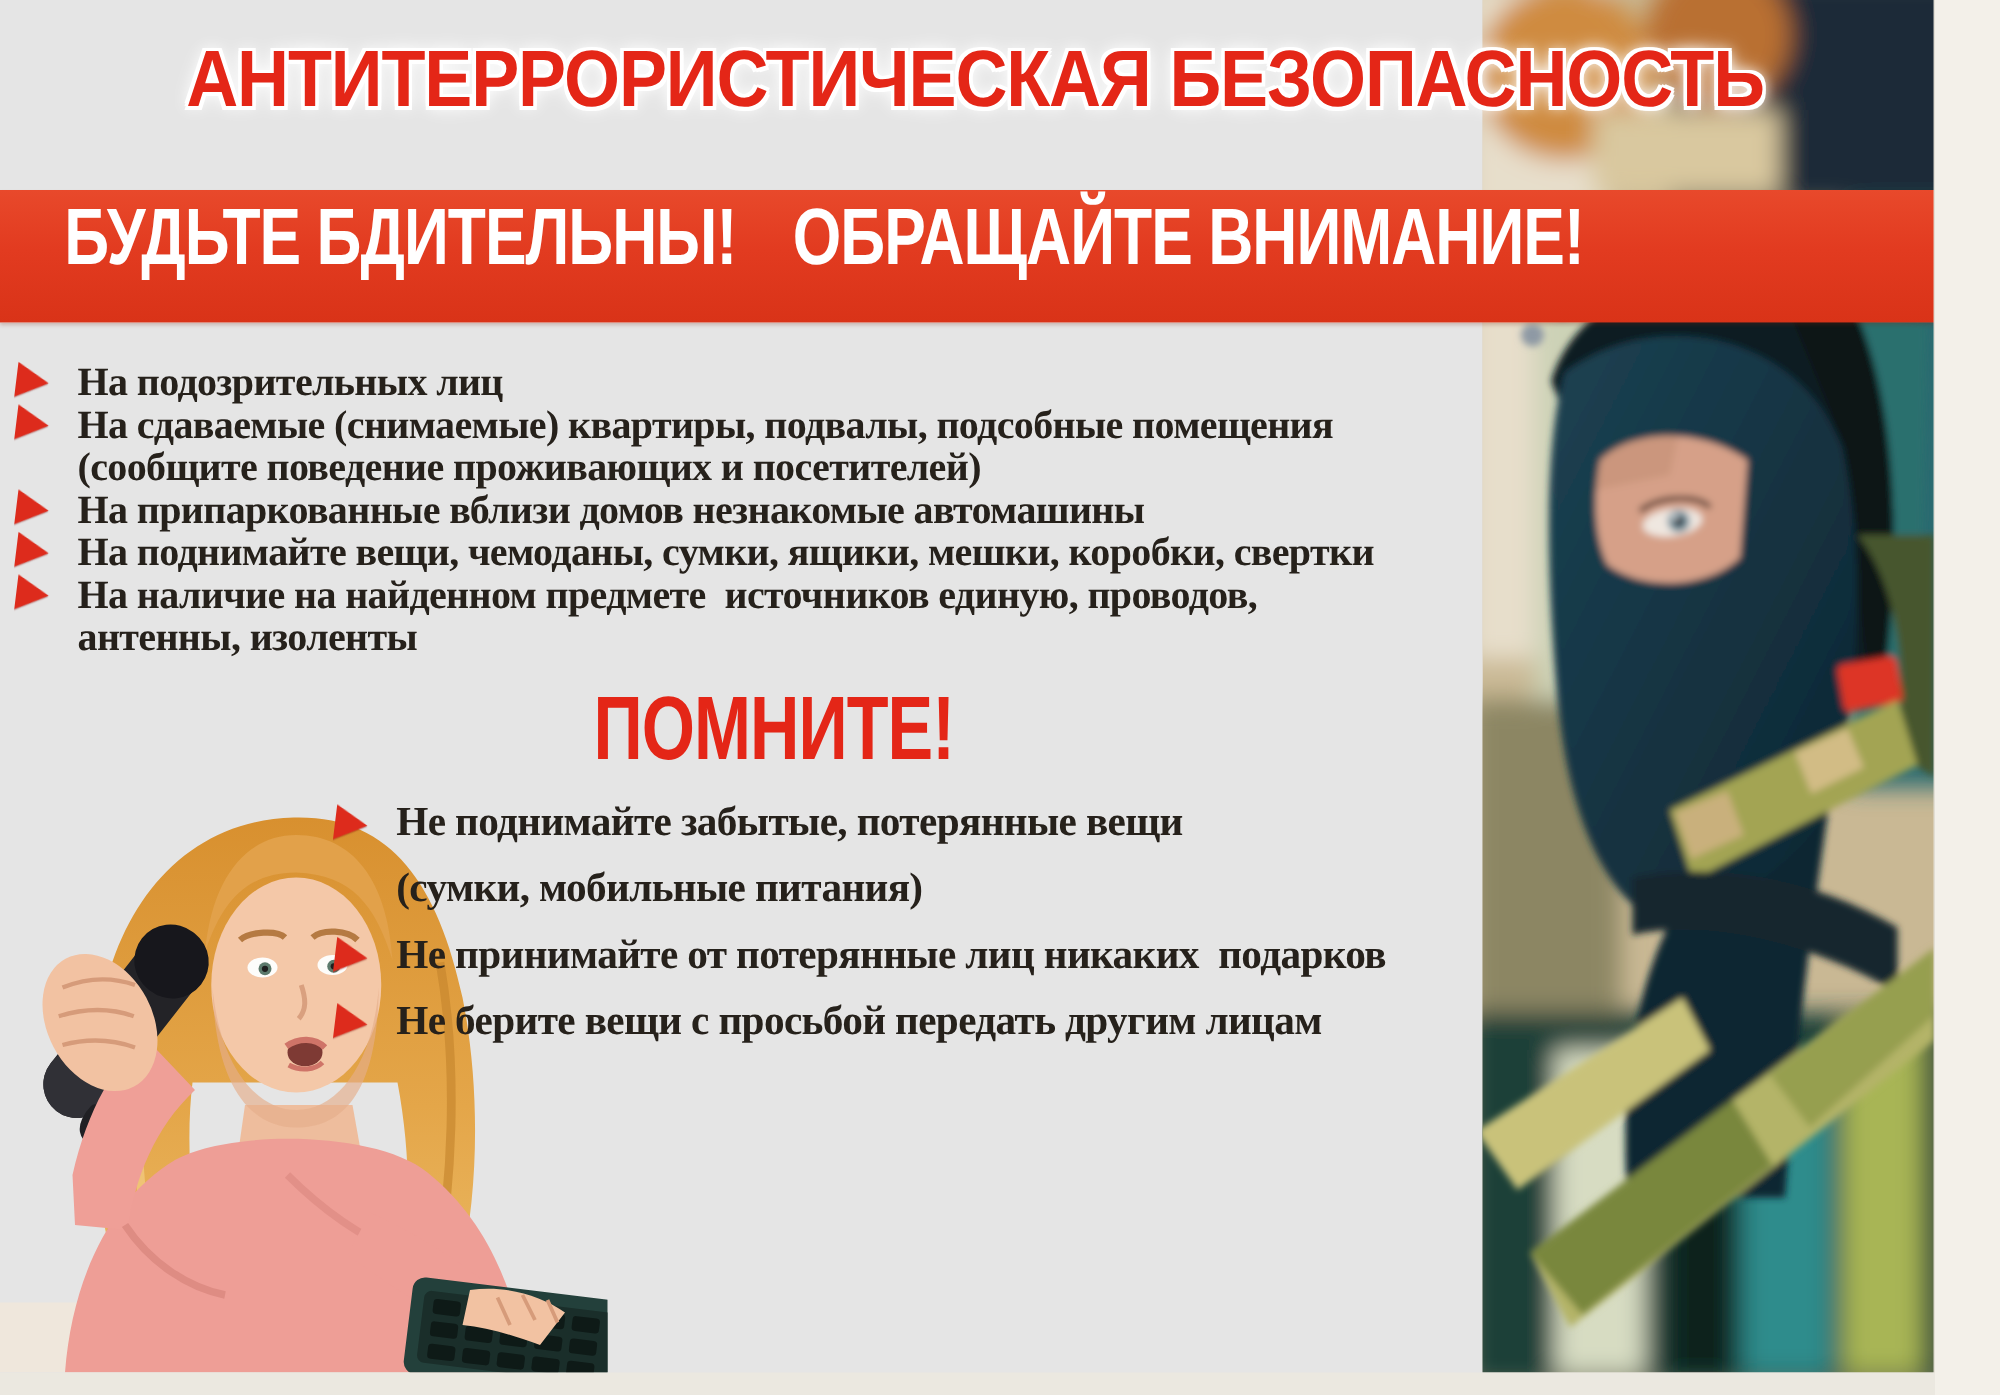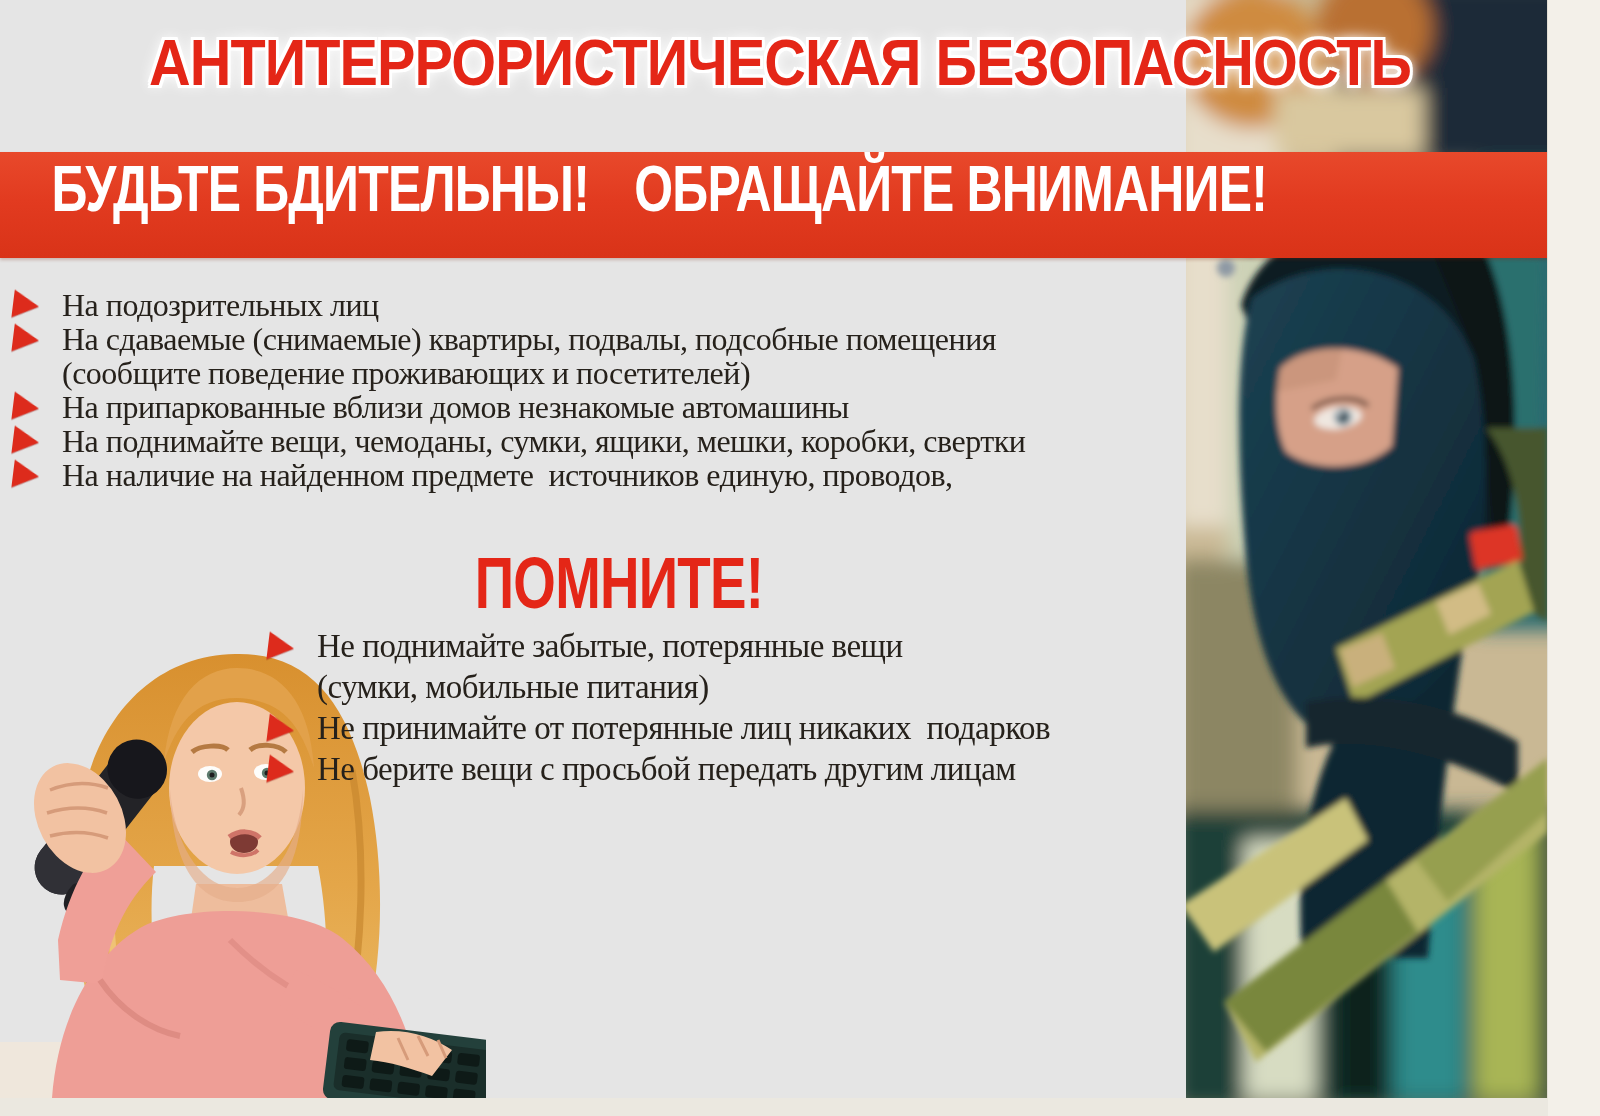--- a/index.html
+++ b/index.html
@@ -41,31 +41,31 @@
   }
   .banner-inner{
     padding-left:66px;display:flex;gap:58px;white-space:nowrap;
     font-size:64px;font-weight:bold;color:#fff;letter-spacing:-1px;
     transform:scaleX(.78);transform-origin:left center;
   }
   
   .watch-list{position:absolute;left:13px;top:288px;width:1160px;}
   .remember-list{position:absolute;left:268px;top:626px;width:960px;}
   .row{display:flex;align-items:center;height:34px;}
-  .remember-list .row{height:41px;}
+  .remember-list .row{height:41px;margin-top:12px;}
   .tri{
     width:0;height:0;flex:none;
     border-top:14px solid transparent;border-bottom:14px solid transparent;
     border-left:26px solid var(--red-bullet,#dd2b1c);
     transform:rotate(7deg);margin-right:23px;
     filter:drop-shadow(0 1px 0 rgba(120,0,0,.3));
   }
   .tri.hidden{visibility:hidden;}
   .rowtext{
-    font-family:"Liberation Serif",serif;font-weight:normal;
+    font-family:"Liberation Serif",serif;font-weight:bold;
     font-size:32px;color:#26211b;white-space:pre;letter-spacing:-.5px;
   }
   .remember-list .rowtext{font-size:33px;}
   
   .remember-heading{
     position:absolute;left:0;top:542px;width:1238px;
     text-align:center;font-size:72px;font-weight:bold;
     letter-spacing:-1px;color:var(--red-title,#e6261a);
     transform:scaleX(.76);transform-origin:50% 50%;white-space:nowrap;
   }
@@ -271,20 +271,24 @@
       <span class="rowtext">На припаркованные вблизи домов незнакомые автомашины</span>
     </div>
     <div class="row">
       <span class="tri"></span>
       <span class="rowtext">На поднимайте вещи, чемоданы, сумки, ящики, мешки, коробки, свертки</span>
     </div>
     <div class="row">
       <span class="tri"></span>
       <span class="rowtext">На наличие на найденном предмете  источников единую, проводов,</span>
     </div>
+    <div class="row">
+      <span class="tri hidden"></span>
+      <span class="rowtext">антенны, изоленты</span>
+    </div>
   </div>
 
   <div class="remember-heading">ПОМНИТЕ!</div>
 
   <div class="remember-list">
     <div class="row">
       <span class="tri"></span>
       <span class="rowtext">Не поднимайте забытые, потерянные вещи</span>
     </div>
     <div class="row">

